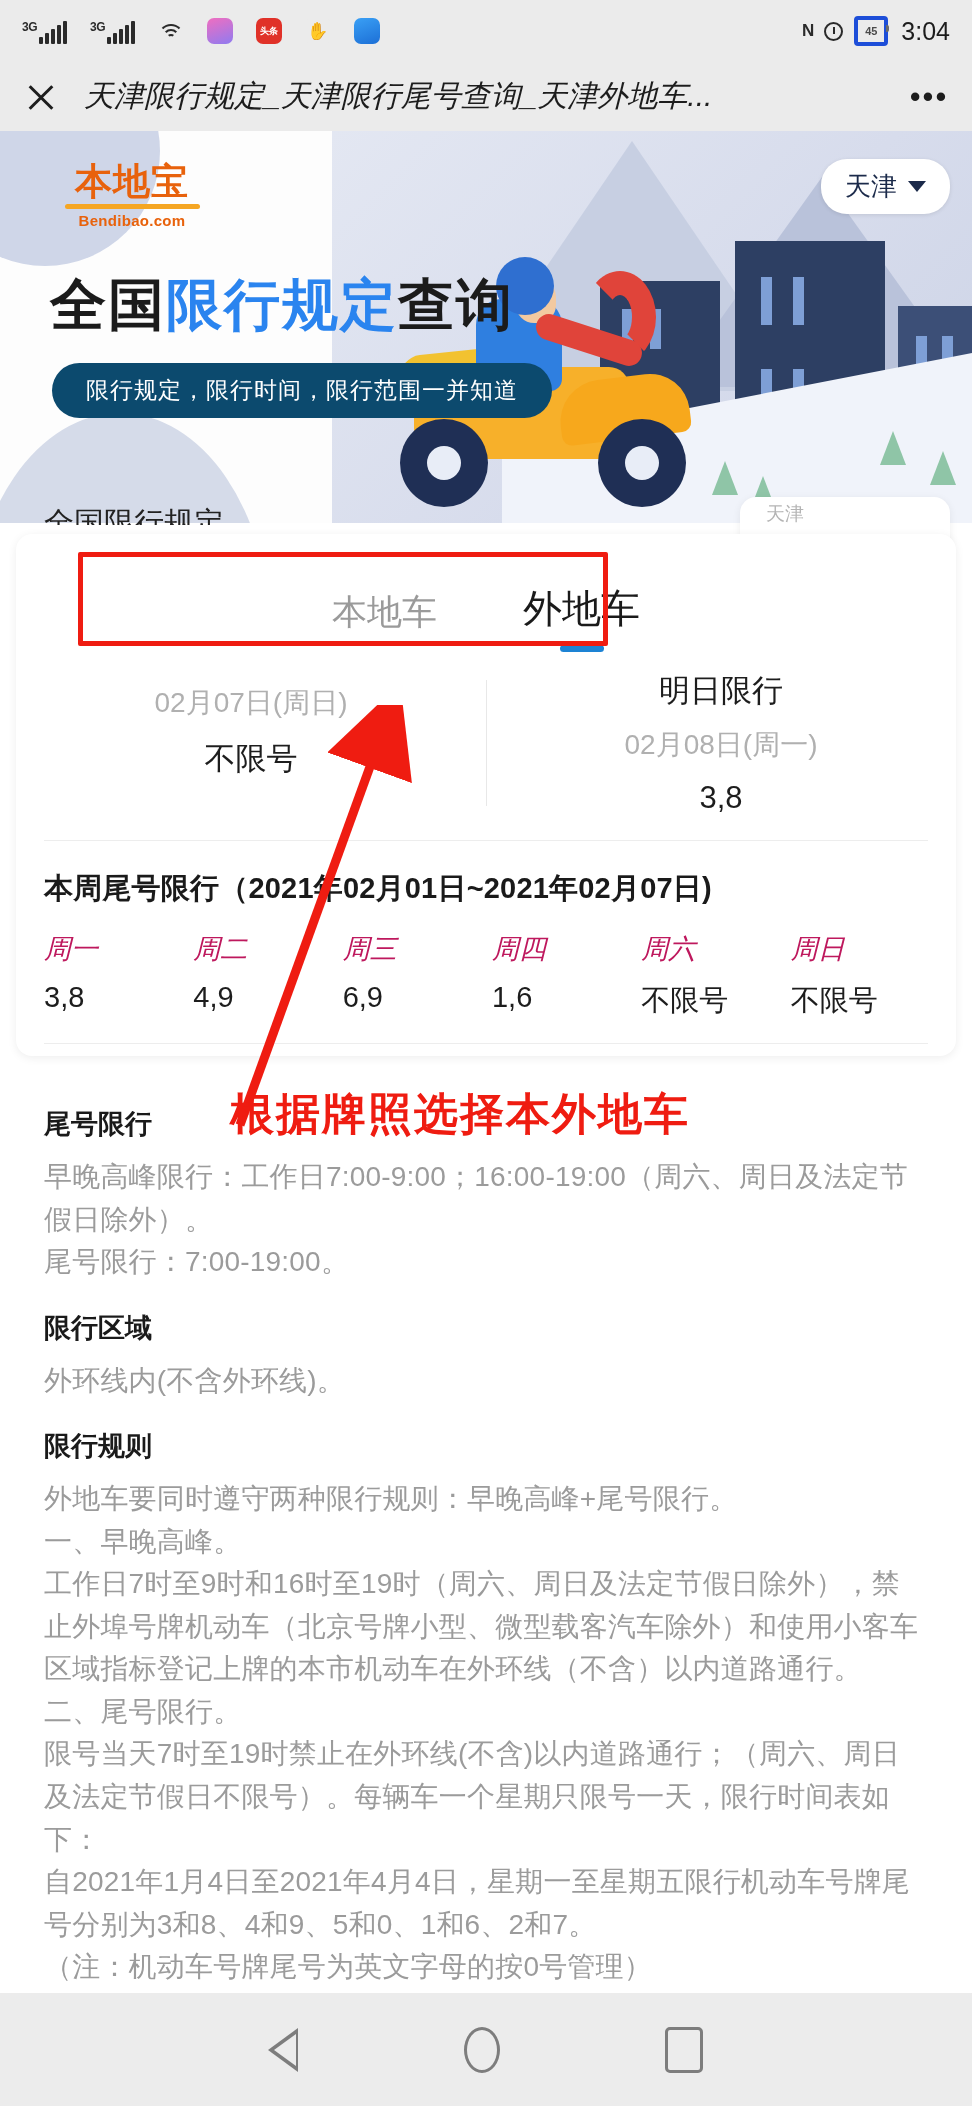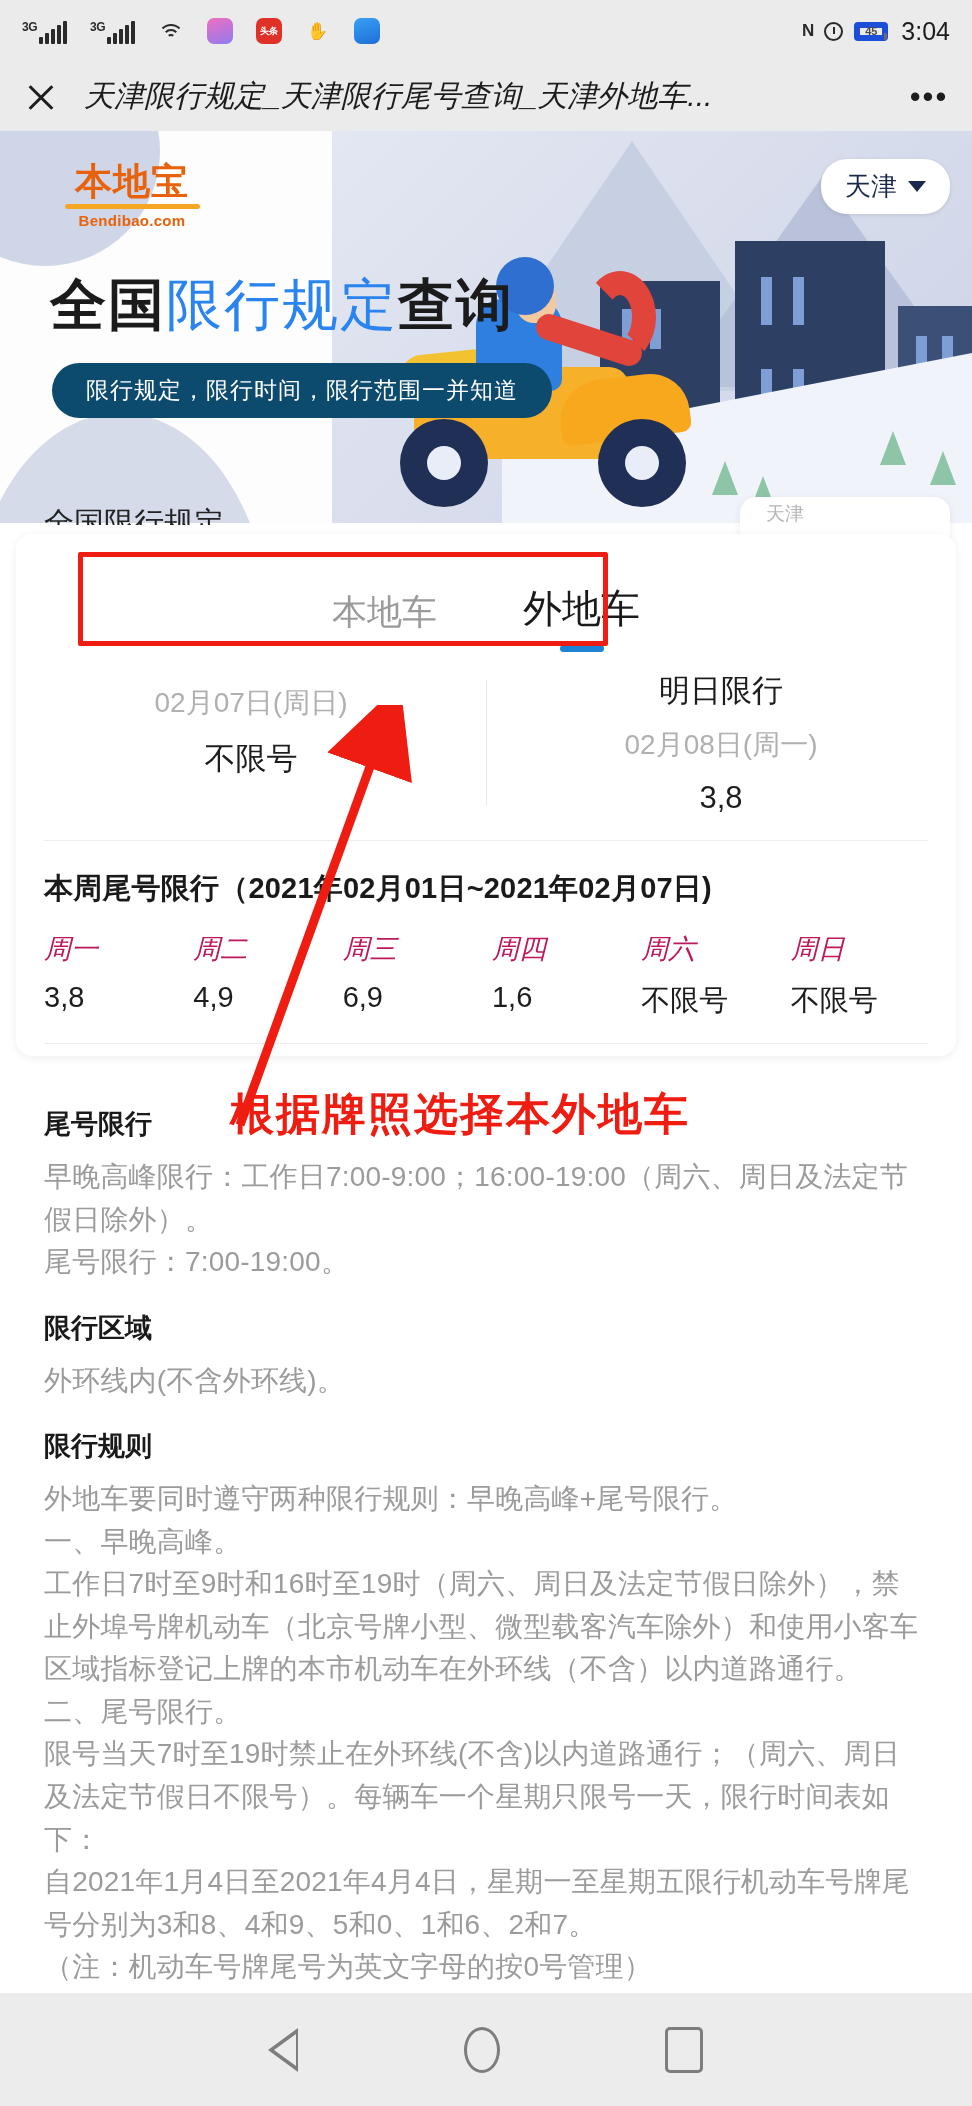--- a/index.html
+++ b/index.html
@@ -36,21 +36,21 @@
   .wifi .w3{width:8px;height:8px;top:12px}
   .appicon { width:26px; height:26px; border-radius:7px; font-size:9px; color:#fff;
      display:flex; align-items:center; justify-content:center; font-weight:700; overflow:hidden;}
   .ai-pink { background:linear-gradient(160deg,#f06ec0,#8f7bf0); }
   .ai-red { background:#e03128; }
   .ai-hand { background:#ebebeb; color:#555; border:0; font-size:17px; }
   .ai-blue { background:linear-gradient(160deg,#3aa0f5,#1c6fd6); }
   .nfc { font-size:17px; font-weight:700; letter-spacing:-1px; }
   .clockicon { width:19px; height:19px; border:2px solid #2a2a2a; border-radius:50%; position:relative;}
   .clockicon:after{content:""; position:absolute; left:7px; top:3px; width:2px;height:7px;background:#2a2a2a;}
-  .batt { width:34px;height:19px;border:6px solid #1d4ed8;border-radius:4px;position:relative;
+  .batt { width:34px;height:30px;border:4px solid #1d4ed8;border-radius:4px;position:relative;
      display:flex;align-items:center;justify-content:center;font-size:11px;font-weight:700;color:#4a4a4a;}
   .batt:after{content:"";position:absolute;right:-5px;top:5px;width:3px;height:7px;background:#6b6b6b;border-radius:0 2px 2px 0;}
   .sb-time { font-size:25px; font-weight:400; color:#1c1c1c; margin-left:2px;}
 
   
   .titlebar {
     position:absolute; top:62px; left:0; width:972px; height:69px;
     background:#ebebeb; display:flex; align-items:center; padding:0 24px; gap:26px;font-style:italic;
   }
   .close-x { width:34px;height:34px;position:relative; flex:none; cursor:pointer;}
@@ -83,21 +83,21 @@
   .tree { position:absolute; width:0;height:0;border-left:13px solid transparent;border-right:13px solid transparent;border-bottom:34px solid #8fc5a7;}
 
   .logo { position:absolute; left:52px; top:32px; width:160px; text-align:center; }
   .logo-cn { font-size:37px; font-weight:700; color:#e8620c; letter-spacing:1px;
      font-family:"Liberation Serif", serif; line-height:1.05;}
   .logo-rule { width:135px;height:5px;margin:2px auto 3px; background:#f5a623; border-radius:3px;}
   .logo-en { font-size:15px; font-weight:700; color:#e8620c; letter-spacing:.3px;}
   .bn-title { position:absolute; left:50px; top:137px; font-size:56px; font-weight:700;
      color:#1b1b1b; letter-spacing:2px; white-space:nowrap;
      font-family:"DejaVu Sans","Liberation Sans",sans-serif;}
-  .bn-title b { color:#2a84ef; font-weight:400;margin-top:7px; }
+  .bn-title b { color:#2a84ef; font-weight:700;margin-top:7px; }
   .bn-pill { position:absolute; left:52px; top:232px; background:#0c4a6e; color:#fff;
      border-radius:28px; padding:12px 34px; font-size:23px; letter-spacing:1px; white-space:nowrap;}
   .city-sel { position:absolute; right:22px; top:28px; background:#fff; border-radius:26px;
      padding:10px 24px; display:flex; align-items:center; gap:11px; font-size:26px; color:#1b2a4a;
      box-shadow:0 1px 4px rgba(0,0,0,.10); cursor:pointer;}
   .caret { width:0;height:0;border-left:9px solid transparent;border-right:9px solid transparent;border-top:11px solid #1b2a4a;}
 
   
   .scoot { position:absolute; right:258px; bottom:20px; width:330px; height:250px; }
   .s-body { position:absolute; left:30px; bottom:44px; width:215px;height:92px;background:#f7b02a;border-radius:42px 20px 16px 30px;}

